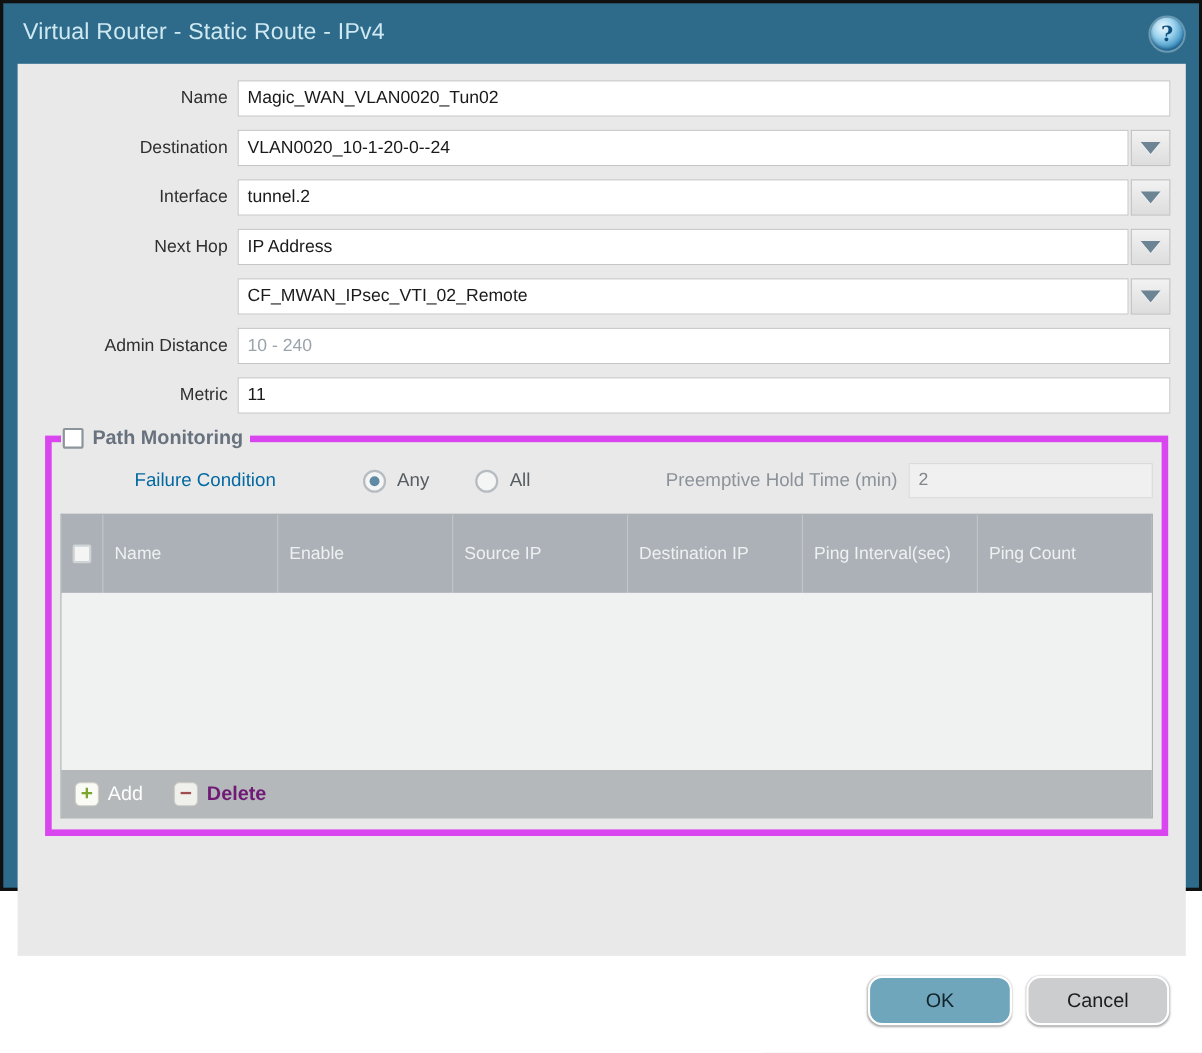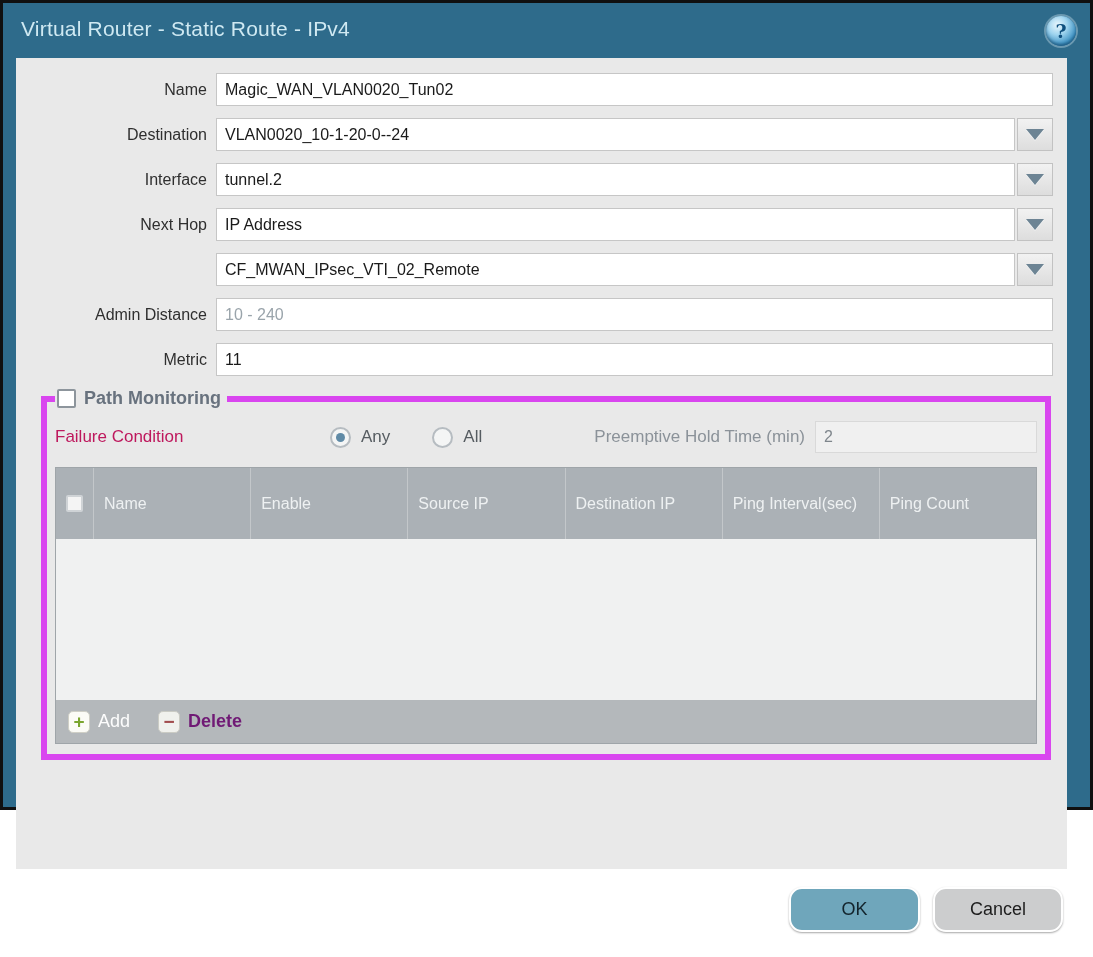--- a/index.html
+++ b/index.html
@@ -10,38 +10,38 @@
   }
   
   .titlebar { position:absolute; left:0; top:0; right:0; height:52px; display:flex; align-items:center; }
   .title { color:#cfe9f2; font-size:21px; padding-left:18px; letter-spacing:0.2px; }
   .help { position:absolute; right:14px; top:13px; width:30px; height:30px; border-radius:50%;
     background:radial-gradient(circle at 38% 30%, #eaf7fd 0%, #9fd4ef 35%, #3f93c4 70%, #1d6496 100%);
     box-shadow:0 0 0 2px rgba(220,240,250,0.35), inset 0 -2px 3px rgba(10,50,80,0.5);
     display:flex; align-items:center; justify-content:center; cursor:pointer; }
   .help span { color:#0e4f7e; font-size:19px; font-weight:bold; font-family:"DejaVu Serif", serif; }
   
-  .content { position:absolute; left:13px; right:23px; top:55px; height:811px; background:#e9e9e9; padding:15px 14px 0 8px; }
+  .content { position:absolute; left:13px; right:12px; top:55px; height:811px; background:#e9e9e9; padding:15px 14px 0 8px; }
   .row { display:flex; align-items:center; margin-bottom:12px; height:33px; }
   .lbl { flex:0 0 192px; text-align:right; padding-right:9px; font-size:16px; color:#2f2f2f; white-space:nowrap; }
   .fieldwrap { flex:1; display:flex; height:33px; }
   .txt { flex:1; height:33px; border:1px solid #c6c6c6; background:#fff; font-family:"Liberation Sans",sans-serif;
     font-size:16px; color:#1a1a1a; padding:0 8px; outline:none; }
   .txt::placeholder { color:#9aa4ab; }
   .ddbtn { flex:0 0 36px; margin-left:2px; height:33px; background:linear-gradient(#f2f2f2,#dddddd);
     border:1px solid #c2c2c2; display:flex; align-items:center; justify-content:center; cursor:pointer; }
   .tri { width:0; height:0; border-left:9px solid transparent; border-right:9px solid transparent;
     border-top:11px solid #6d8494; filter:drop-shadow(0 1px 0 rgba(255,255,255,0.6)); }
   
   fieldset.pm { margin:6px 2px 0 17px; border:6px solid #d946ef; height:372px; padding:0 8px; display:flex; flex-direction:column; }
   legend.pm-legend { display:flex; align-items:center; gap:8px; padding:0 6px 0 2px; margin-left:0px; }
   .cbox { width:19px; height:19px; background:#fff; border:2px solid #8d959c; border-radius:2px; cursor:pointer; }
   .pm-title { font-size:18px; font-weight:bold; color:#68727e; }
   .fc-row { display:flex; align-items:center; margin:10px 0 12px 0; height:36px; }
-  .fc-label { flex:0 0 275px; text-align:left; font-size:17px; color:#be185d; padding-right:12px; white-space:nowrap; }
+  .fc-label { flex:0 0 275px; text-align:center; font-size:17px; color:#0369a1; padding-right:12px; white-space:nowrap; }
   .radio-opt { display:flex; align-items:center; margin-right:42px; cursor:default; }
   .radio { width:21px; height:21px; border-radius:50%; border:2px solid #b6bcc1; background:#f4f5f5; margin-right:10px; position:relative; }
   .radio.sel::after { content:""; position:absolute; left:4px; top:4px; width:9px; height:9px; border-radius:50%; background:#5f8aa6; }
   .radio-lbl { font-size:17px; color:#565c61; }
   .ph-label { margin-left:auto; font-size:17px; color:#8b9299; padding-right:10px; white-space:nowrap; }
   .ph-input { width:222px; height:32px; border:1px solid #d9d9d9; background:#f0f0f0; color:#7f868c;
     font-size:16px; padding:0 8px; font-family:"Liberation Sans",sans-serif; }
   
   .pm-table { border:1px solid #9fa5a9; display:flex; flex-direction:column; flex:1; margin-bottom:10px; }
   .pm-thead { display:flex; background:#abb1b6; color:#eef1f2; font-size:16px; height:71px; }

